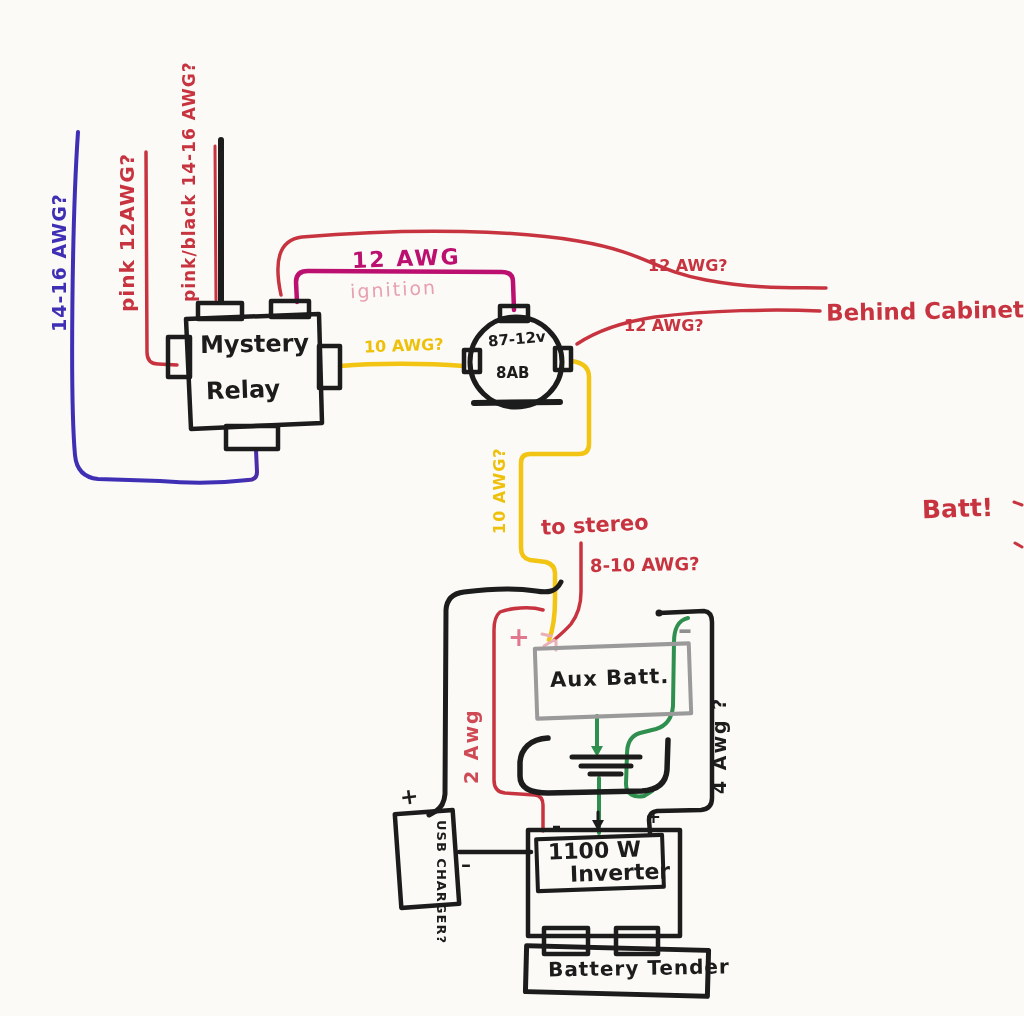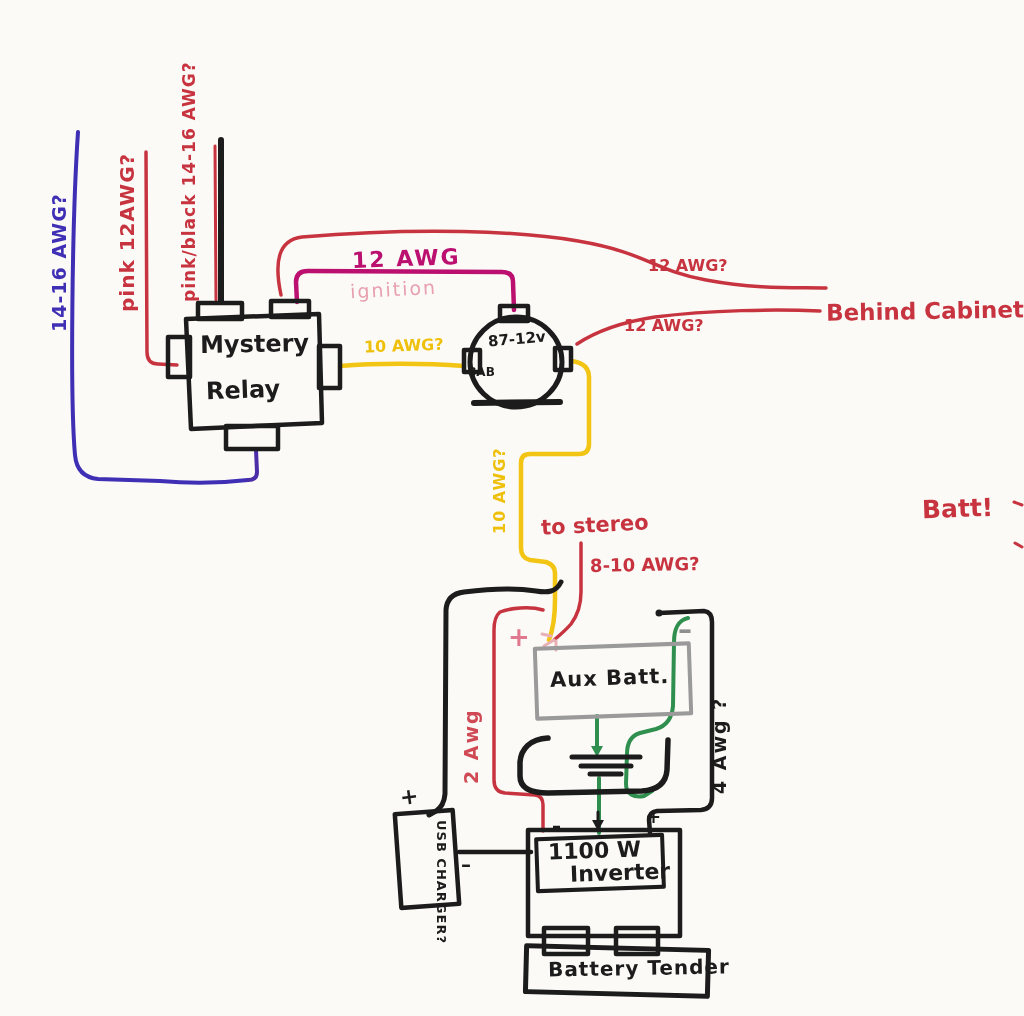--- a/index.html
+++ b/index.html
@@ -112,21 +112,21 @@
   <div class="lbl red" style="left:826px;top:300px;font-size:23px;transform:rotate(-1deg);">Behind Cabinet</div>
   <div class="lbl yel" style="left:364px;top:338px;font-size:16px;transform:rotate(-2deg);">10 AWG?</div>
   <div class="lbl red" style="left:541px;top:515px;font-size:21px;transform:rotate(-3deg);">to stereo</div>
   <div class="lbl red" style="left:590px;top:556px;font-size:18px;transform:rotate(-1deg);">8-10 AWG?</div>
   <div class="lbl red" style="left:922px;top:496px;font-size:25px;transform:rotate(-2deg);">Batt!</div>
 
   <div class="lbl blk" style="left:200px;top:332px;font-size:24px;transform:rotate(-1deg);">Mystery</div>
   <div class="lbl blk" style="left:206px;top:378px;font-size:24px;transform:rotate(-2deg);">Relay</div>
 
   <div class="lbl blk" style="left:488px;top:332px;font-size:15px;transform:rotate(-5deg);">87-12v</div>
-  <div class="lbl blk" style="left:468px;top:366px;font-size:12px;">8AB</div>
+  <div class="lbl blk" style="left:496px;top:366px;font-size:15px;">8AB</div>
 
   <div class="lbl blk" style="left:550px;top:668px;font-size:21px;transform:rotate(-2deg);letter-spacing:1px;">Aux Batt.</div>
 
   <div class="lbl blk" style="left:448px;top:820px;font-size:13px;transform:rotate(90deg);transform-origin:0 0;letter-spacing:1px;">USB CHARGER?</div>
 
   <div class="lbl blk" style="left:548px;top:840px;font-size:22px;transform:rotate(-2deg);">1100 W</div>
   <div class="lbl blk" style="left:570px;top:862px;font-size:22px;transform:rotate(-2deg);">Inverter</div>
 
   <div class="lbl blk" style="left:548px;top:958px;font-size:20px;transform:rotate(-1deg);letter-spacing:1px;">Battery Tender</div>
 

